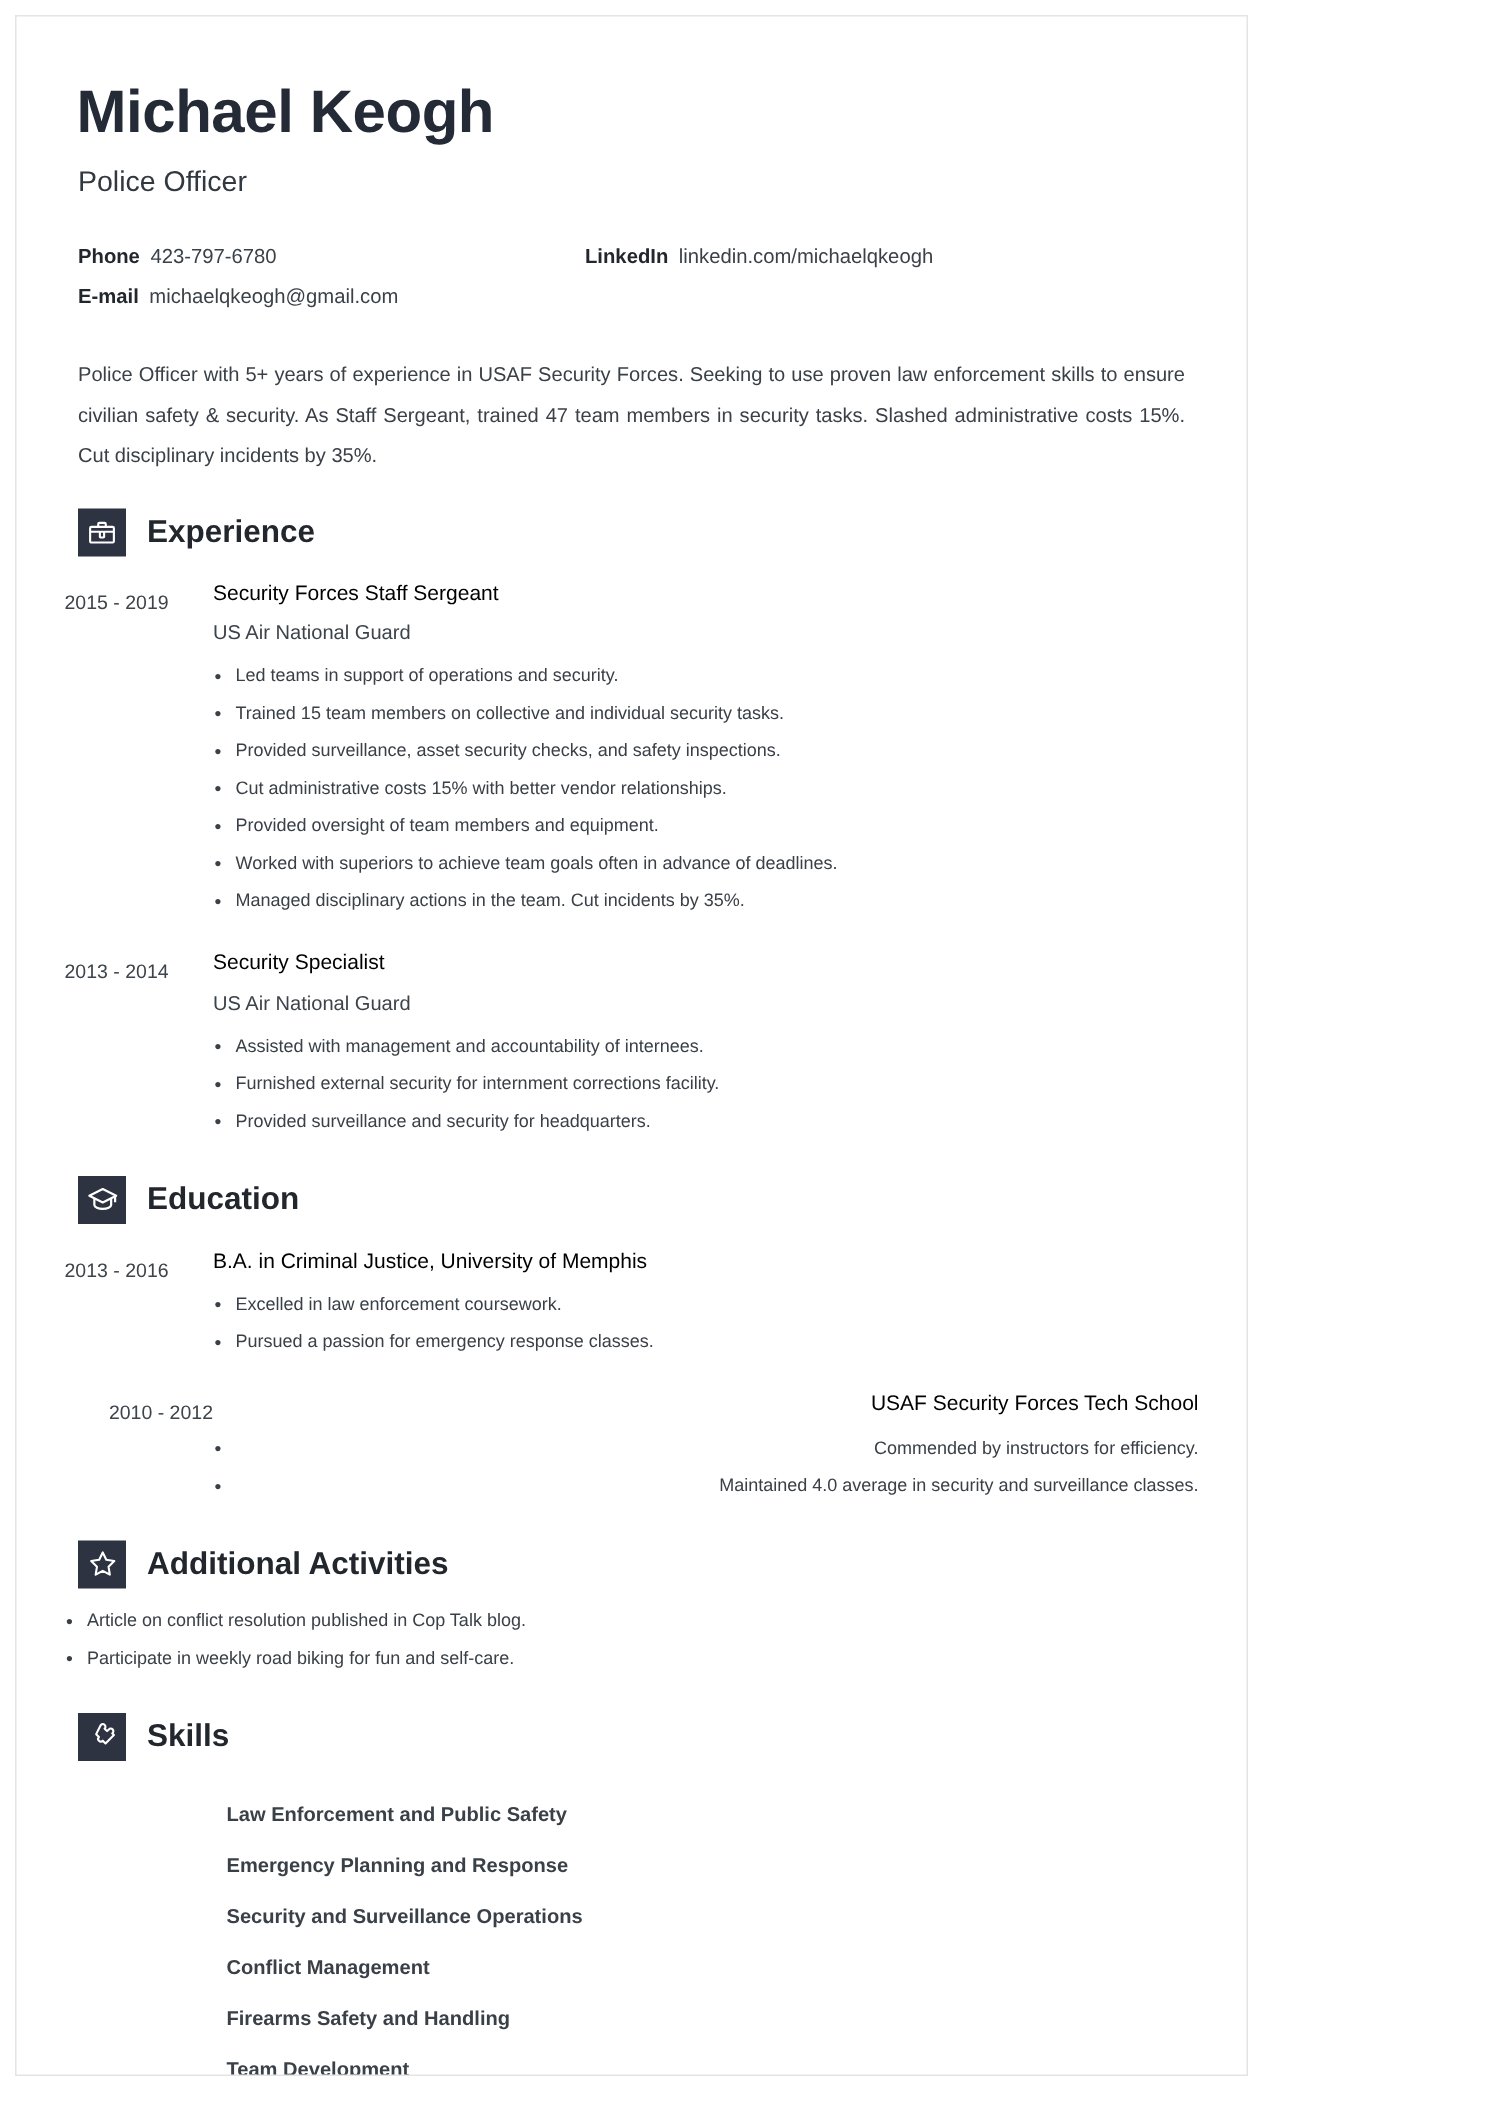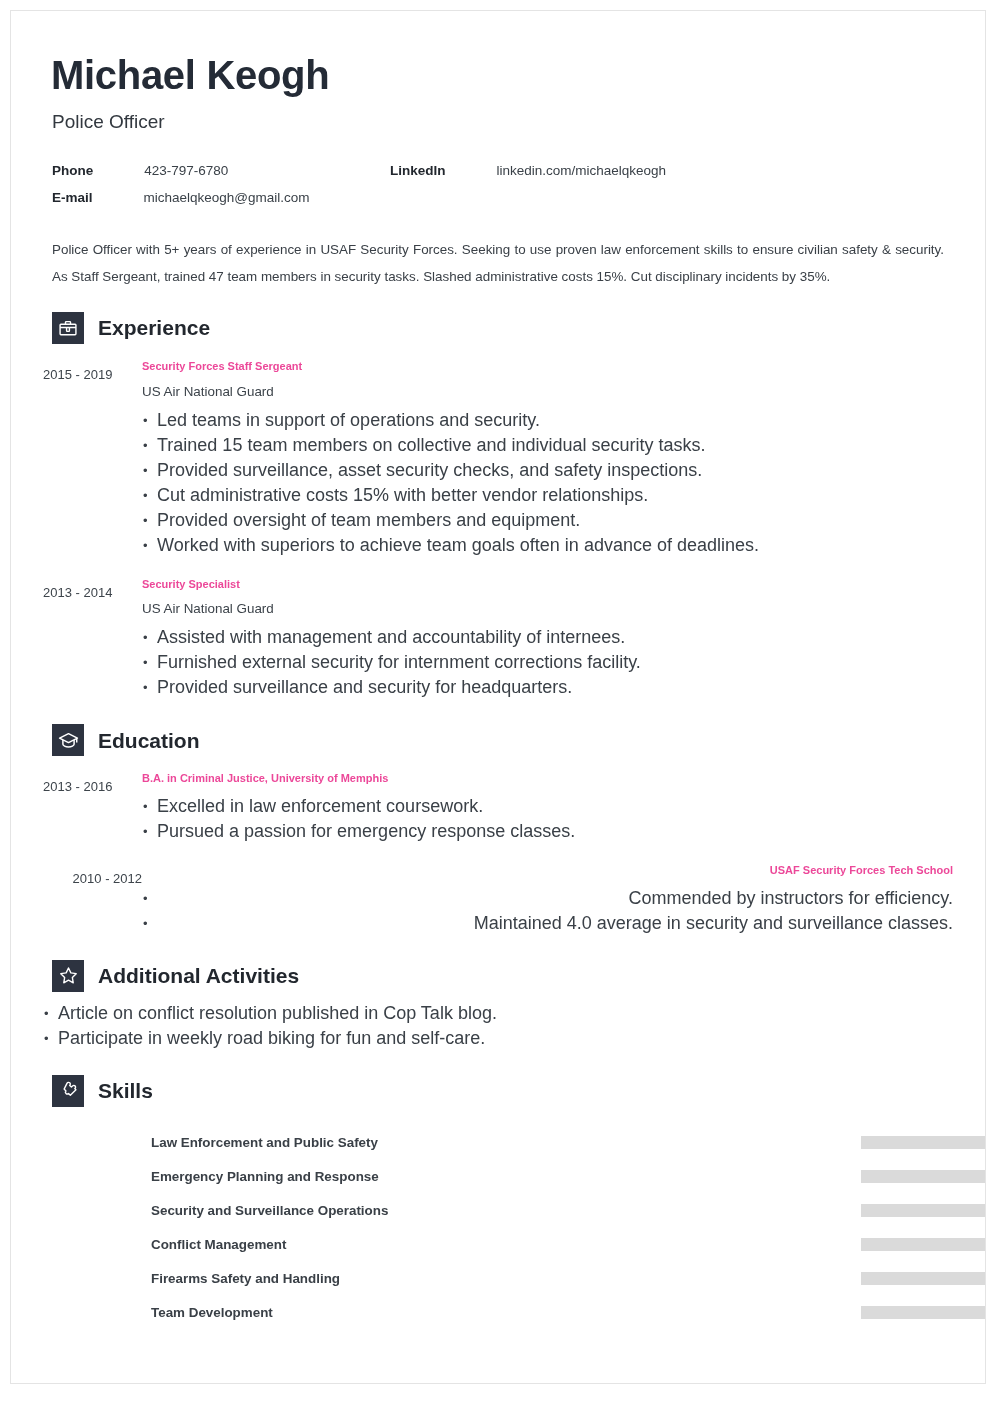--- a/index.html
+++ b/index.html
@@ -10,21 +10,21 @@
   body {
     width: 996px;
     height: 1406px;
     font-family: "Liberation Sans", sans-serif;
     -webkit-font-smoothing: antialiased;
   }
   .page {
     position: absolute;
     left: 10px;
     top: 10px;
-    width: 976px;
+    width: 822px;
     height: 1374px;
     background: #ffffff;
     border: 1px solid #e4e4e4;
     box-sizing: border-box;
     overflow: hidden;
   }
   .inner {
     padding: 32px 32px 0 32px;
   }
 
@@ -50,21 +50,20 @@
   .contact-row {
     display: flex;
     align-items: baseline;
     margin-bottom: 12px;
     font-size: 13.5px;
     color: #333a42;
   }
   .contact-cell {
     display: flex;
     align-items: center;
-    gap: 44px;
   }
   .contact-cell.first { width: 338px; }
   .contact-label {
     font-weight: bold;
     color: #22272e;
     margin-right: 7px;
     white-space: nowrap;
   }
   .contact-value { color: #3a4148; white-space: nowrap; }
 
@@ -114,39 +113,39 @@
   .entry-dates {
     width: 99px;
     flex: 0 0 99px;
     font-size: 13px;
     color: #3d444b;
     line-height: 25px;
     padding-top: 2px;
   }
   .entry-body { flex: 1 1 auto; }
   .entry-title {
-    font-size: 11px;
-    font-weight: bold;
-    color: #ec4899;
+    font-size: 14px;
+    font-weight: normal;
+    color: #000000;
     line-height: 1.25;
   }
   .entry-sub {
     font-size: 13.4px;
     color: #3c434a;
     margin-top: 10px;
   }
   ul.bullets {
     list-style: none;
     margin: 9px 0 0 0;
     padding: 0;
   }
   ul.bullets li {
     position: relative;
     padding-left: 15px;
-    font-size: 18px;
+    font-size: 12px;
     color: #3a4047;
     line-height: 25px;
   }
   ul.bullets li::before {
     content: "\2022";
     position: absolute;
     left: 1px;
     top: 0;
     color: #3a4047;
     font-size: 13px;
@@ -239,20 +238,21 @@
         <div class="entry-body">
           <div class="entry-title">Security Forces Staff Sergeant</div>
           <div class="entry-sub">US Air National Guard</div>
           <ul class="bullets">
             <li>Led teams in support of operations and security.</li>
             <li>Trained 15 team members on collective and individual security tasks.</li>
             <li>Provided surveillance, asset security checks, and safety inspections.</li>
             <li>Cut administrative costs 15% with better vendor relationships.</li>
             <li>Provided oversight of team members and equipment.</li>
             <li>Worked with superiors to achieve team goals often in advance of deadlines.</li>
+            <li>Managed disciplinary actions in the team. Cut incidents by 35%.</li>
           </ul>
         </div>
       </div>
 
       <div class="entry" style="margin-top:20px;">
         <div class="entry-dates">2013 - 2014</div>
         <div class="entry-body">
           <div class="entry-title">Security Specialist</div>
           <div class="entry-sub">US Air National Guard</div>
           <ul class="bullets">

